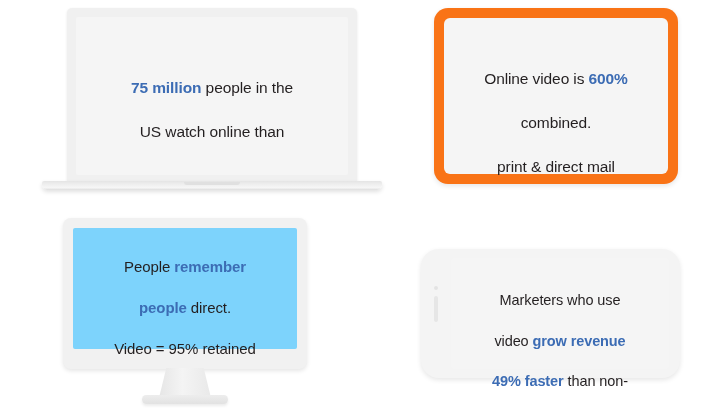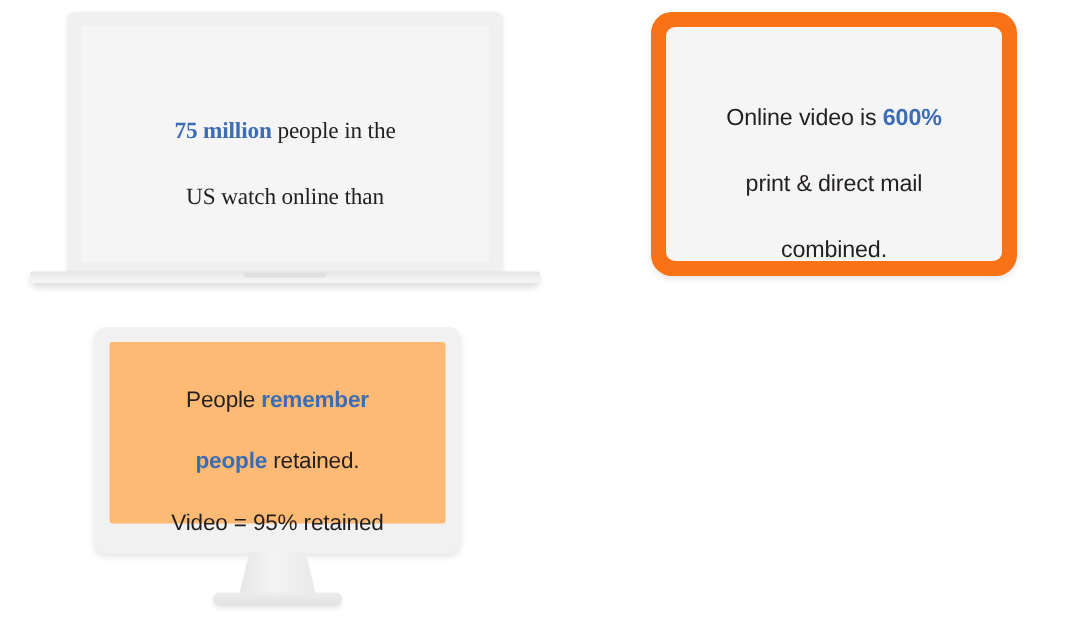--- a/index.html
+++ b/index.html
@@ -26,21 +26,21 @@
     letter-spacing:-0.1px;
     white-space:pre-line;
   }
   .screen-text b, .hl {
     color:#3c6cb4;
     font-weight:bold;
   }
   .txtline { display:block; }
 
   
-  #laptop { position:absolute; left:20px; top:8px; width:340px; height:190px;font-family:Liberation Serif, serif; }
+  #laptop { position:absolute; left:42px; top:8px; width:340px; height:190px; }
 
   #laptop-lid {
     position:absolute; left:25px; top:0;
     width:290px; height:175px;
     background:#f0f0f0;
     border-radius:5px 5px 2px 2px;
     box-shadow:0 1px 3px rgba(0,0,0,0.09);
   }
   #laptop-screen {
     position:absolute; left:9px; top:9px;
@@ -89,21 +89,21 @@
   #monitor-body {
     position:absolute; left:8px; top:0;
     width:244px; height:151px;
     background:#f1f1f1;
     border-radius:8px;
     box-shadow:0 2px 4px rgba(0,0,0,0.10);
   }
   #monitor-screen {
     position:absolute; left:10px; top:10px;
     width:224px; height:121px;
-    background:#fdba74;
+    background:#7dd3fc;
     border-radius:2px;
   }
   #monitor-screen .screen-text {
     position:absolute; left:0; right:0; top:8px;
     font-size:15px;
     line-height:1.38;
   }
   #monitor-neck {
     position:absolute; left:50%; top:150px;
     transform:translateX(-50%);
@@ -168,35 +168,47 @@
     </div>
 
     <div id="laptop-base"></div>
     <div id="laptop-notch"></div>
   </div>
 
   <div id="tablet-tr">
     <div id="tablet-tr-screen">
       <div class="screen-text">
         <span class="txtline"><span>Online video is </span><b class="hl">600%</b></span>
+        <span class="txtline">combined.</span>
         <span class="txtline">print &amp; direct mail</span>
-        <span class="txtline">combined.</span>
       </div>
     </div>
   </div>
 
   <div id="monitor">
     <div id="monitor-body">
       <div id="monitor-screen">
         <div class="screen-text">
           <span class="txtline"><span>People </span><b class="hl">remember</b></span>
-          <span class="txtline"><b class="hl">people</b><span> retained.</span></span>
+          <span class="txtline"><b class="hl">people</b><span> direct.</span></span>
           <span class="txtline">Video = 95% retained</span>
           
         </div>
       </div>
     </div>
     <div id="monitor-neck"></div>
     <div id="monitor-foot"></div>
   </div>
 
+  <div id="tablet-br">
+    <div id="tablet-br-camera"></div>
+    <div id="tablet-br-speaker"></div>
+    <div id="tablet-br-screen">
+      <div class="screen-text">
+        <span class="txtline">Marketers who use</span>
+        <span class="txtline"><span>video </span><b class="hl">grow revenue</b></span>
+        <span class="txtline"><b class="hl">49% faster</b><span> than non-</span></span>
+        <span class="txtline">video users.</span>
+      </div>
+    </div>
+  </div>
 
 </div>
 
 </body></html>

